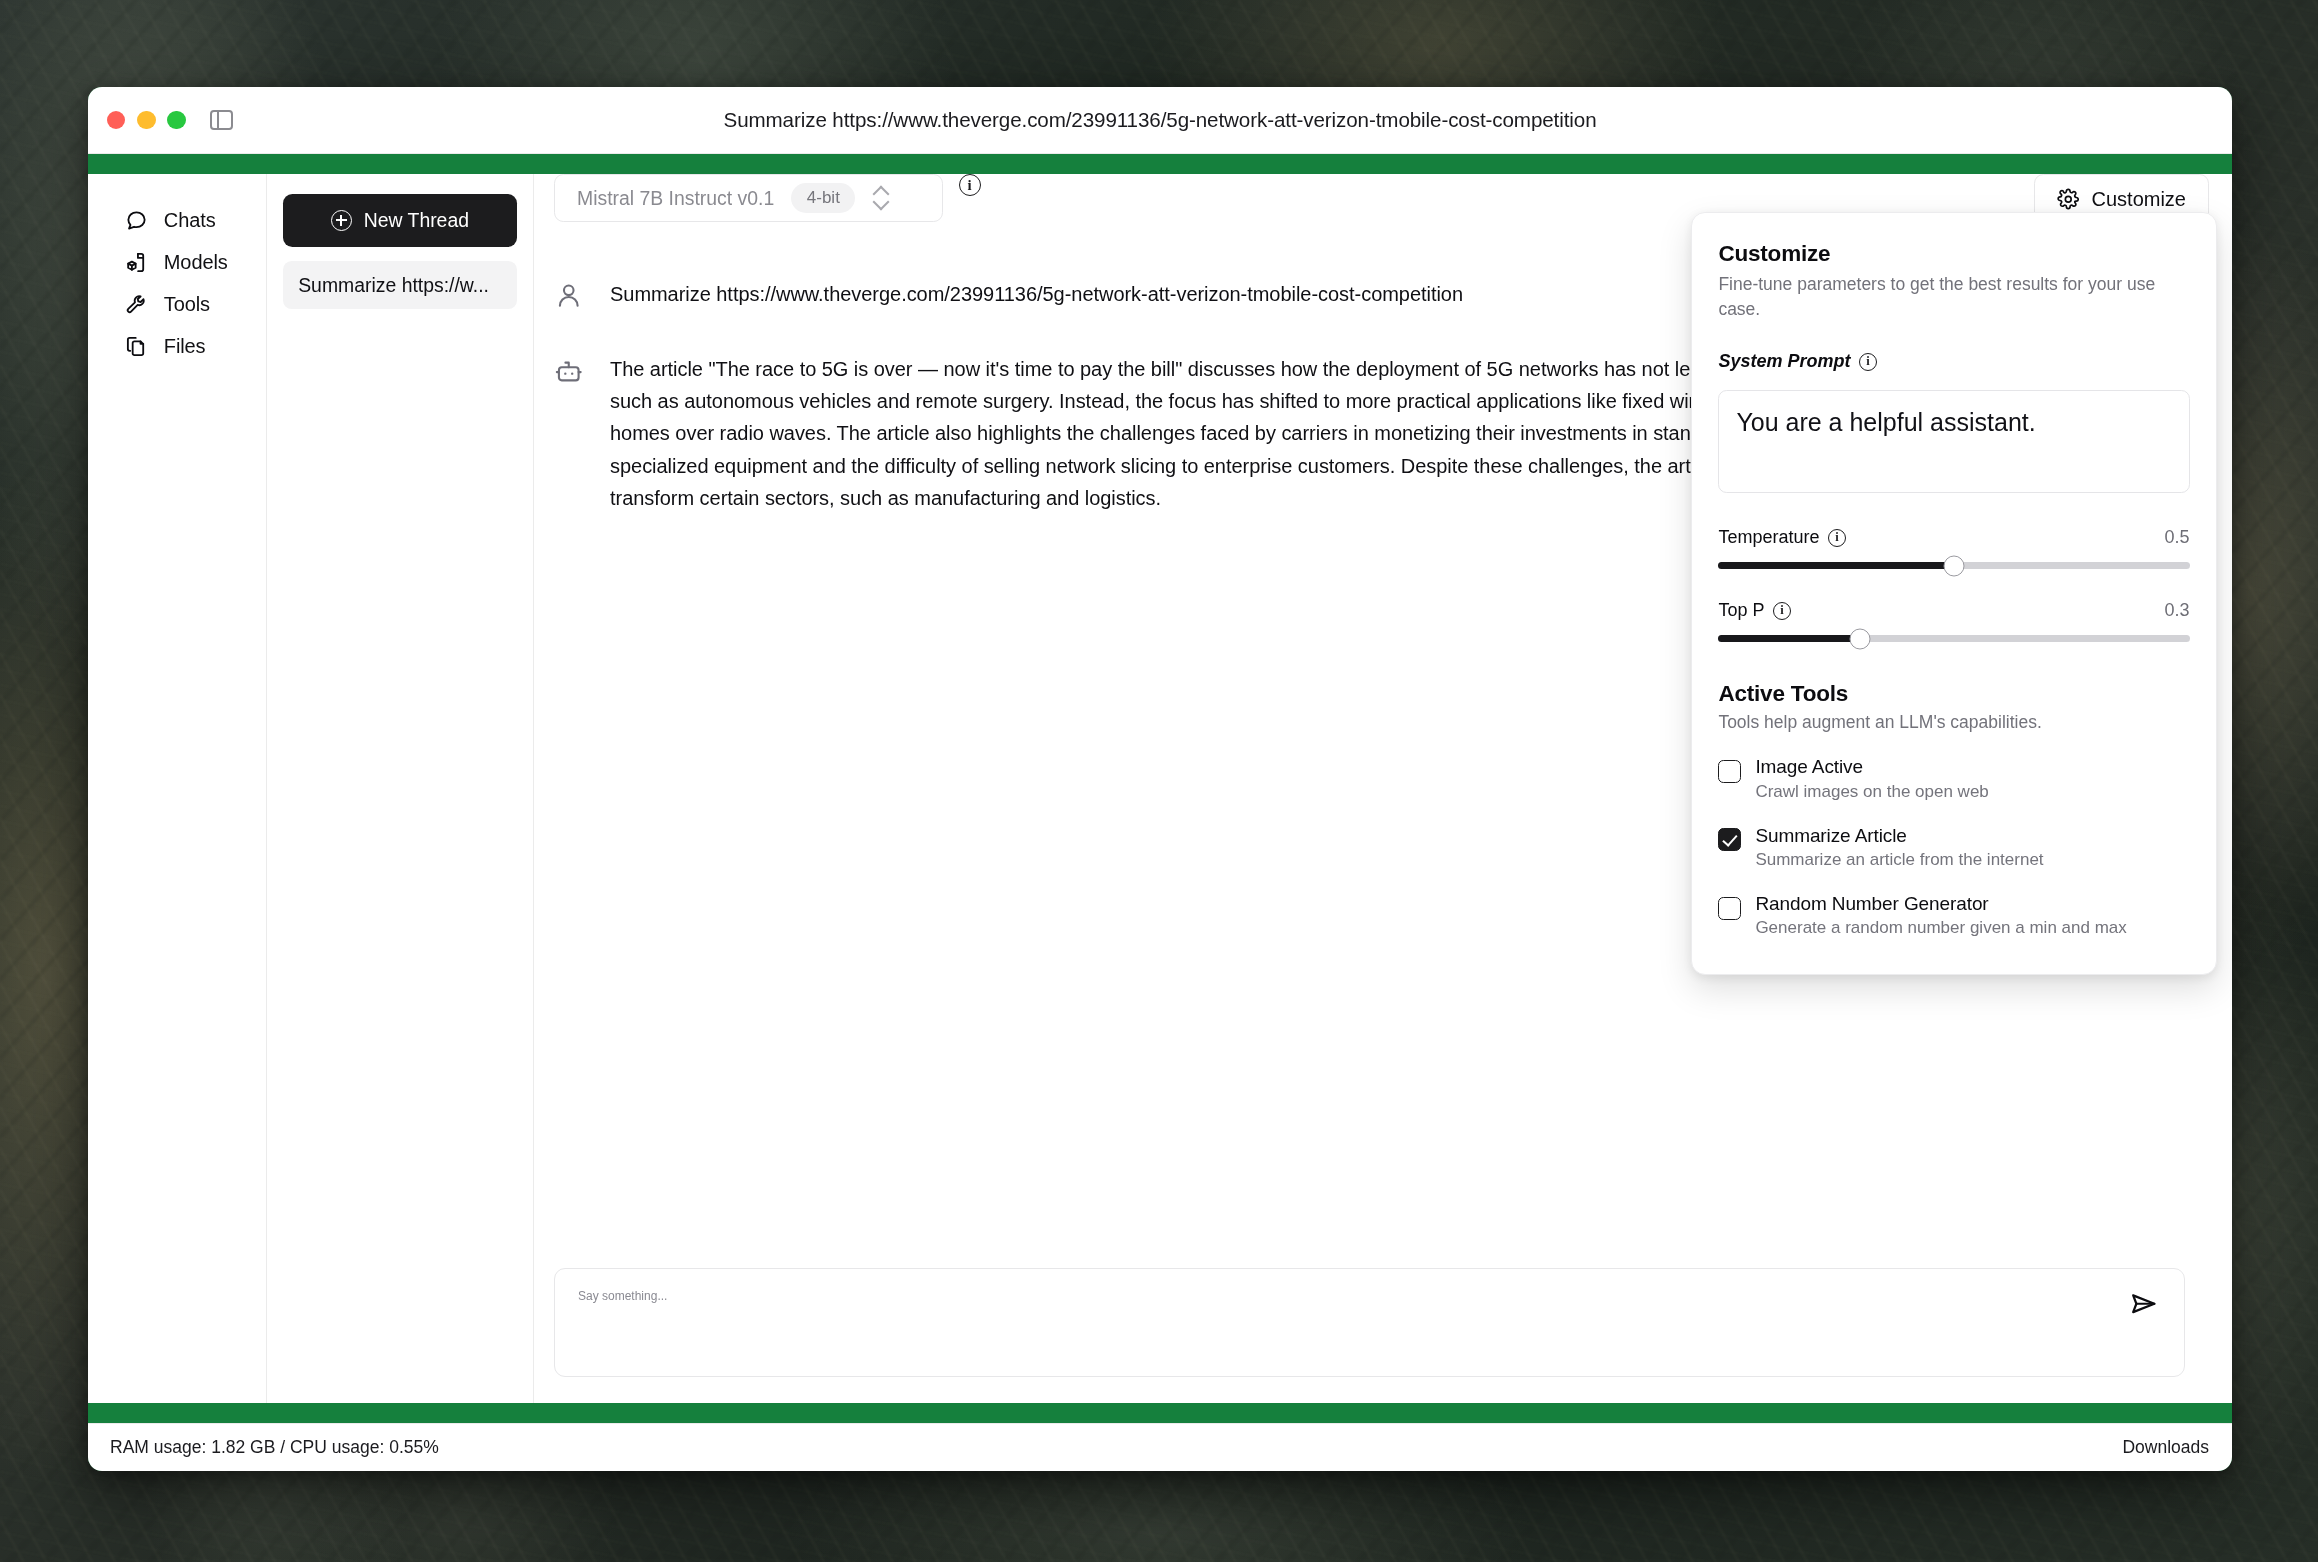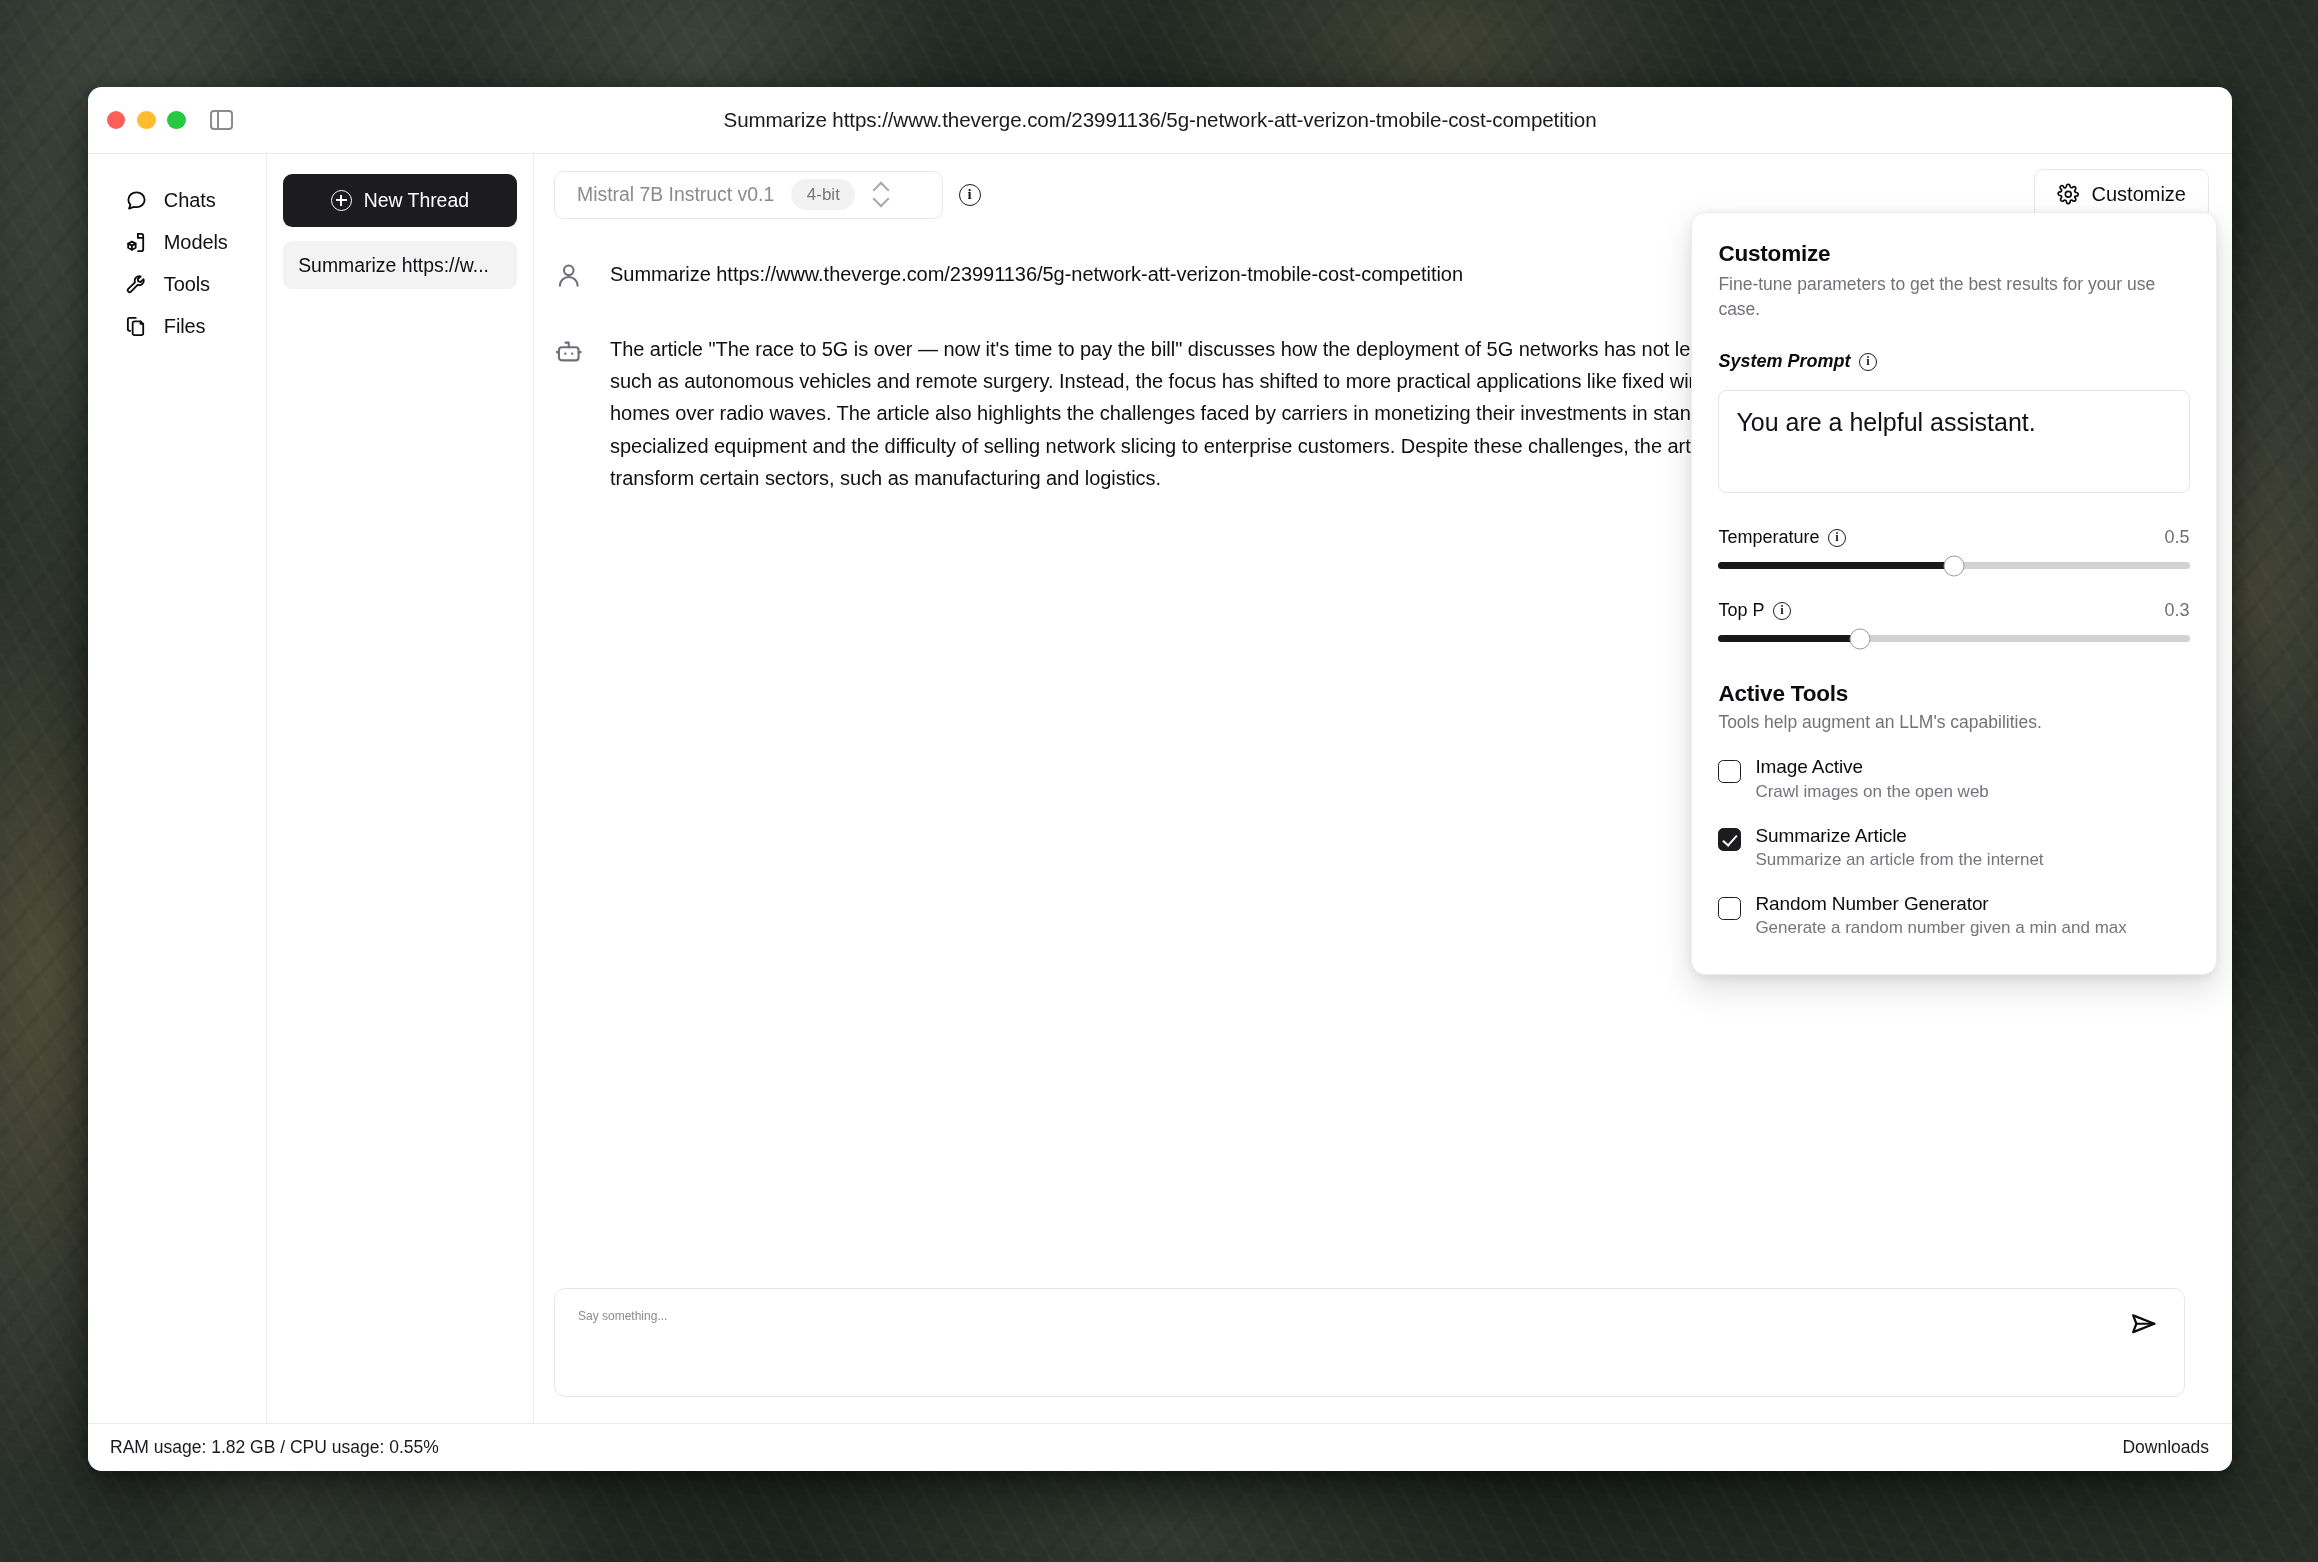--- a/index.html
+++ b/index.html
@@ -46,26 +46,27 @@
     filter: blur(1.2px);
   }
 
   
   #app-window {
     position: absolute;
     left: 88px;
     top: 87px;
     width: 2144px;
     height: 1384px;
-    background: #0ea5e9;
+    background: #15803d;
     border-radius: 14px;
     box-shadow: 0 20px 62px rgba(0,0,0,0.46), 0 4.7px 17px rgba(0,0,0,0.30);
     overflow: hidden;
     display: flex;
     flex-direction: column;
+    gap: 20px;
   }
 
   
   .titlebar {
     height: 67px;
     flex: 0 0 67px;
     position: relative;
     background: #ffffff;
     border-bottom: 0.8px solid #ebebeb;
     display: flex;
@@ -189,21 +190,20 @@
     display: flex;
     flex-direction: column;
     min-width: 0;
     background: #ffffff;
     position: relative;
   }
   .chat-toolbar {
     height: 81px;
     flex: 0 0 81px;
     display: flex;
-    align-items: center;
     padding: 0 23px 0 20px;
     gap: 15.6px;
   }
   .model-select {
     height: 48px;
     min-width: 389px;
     border: 0.8px solid #e7e7e9;
     border-radius: 9.3px;
     display: flex;
     align-items: center;

